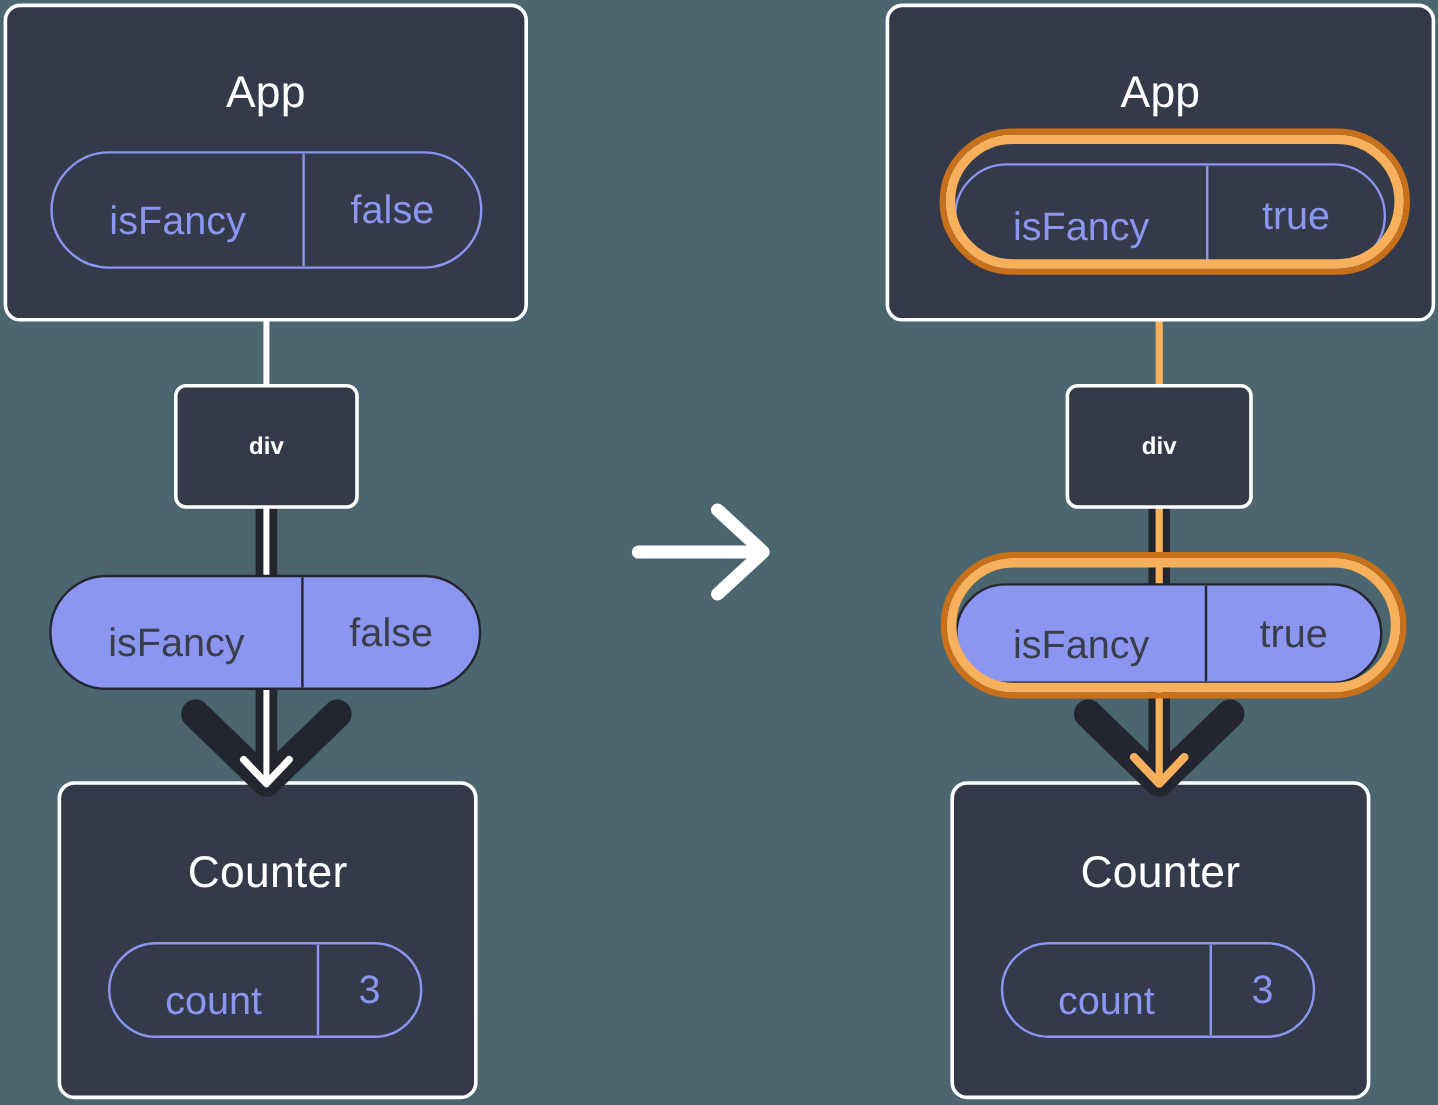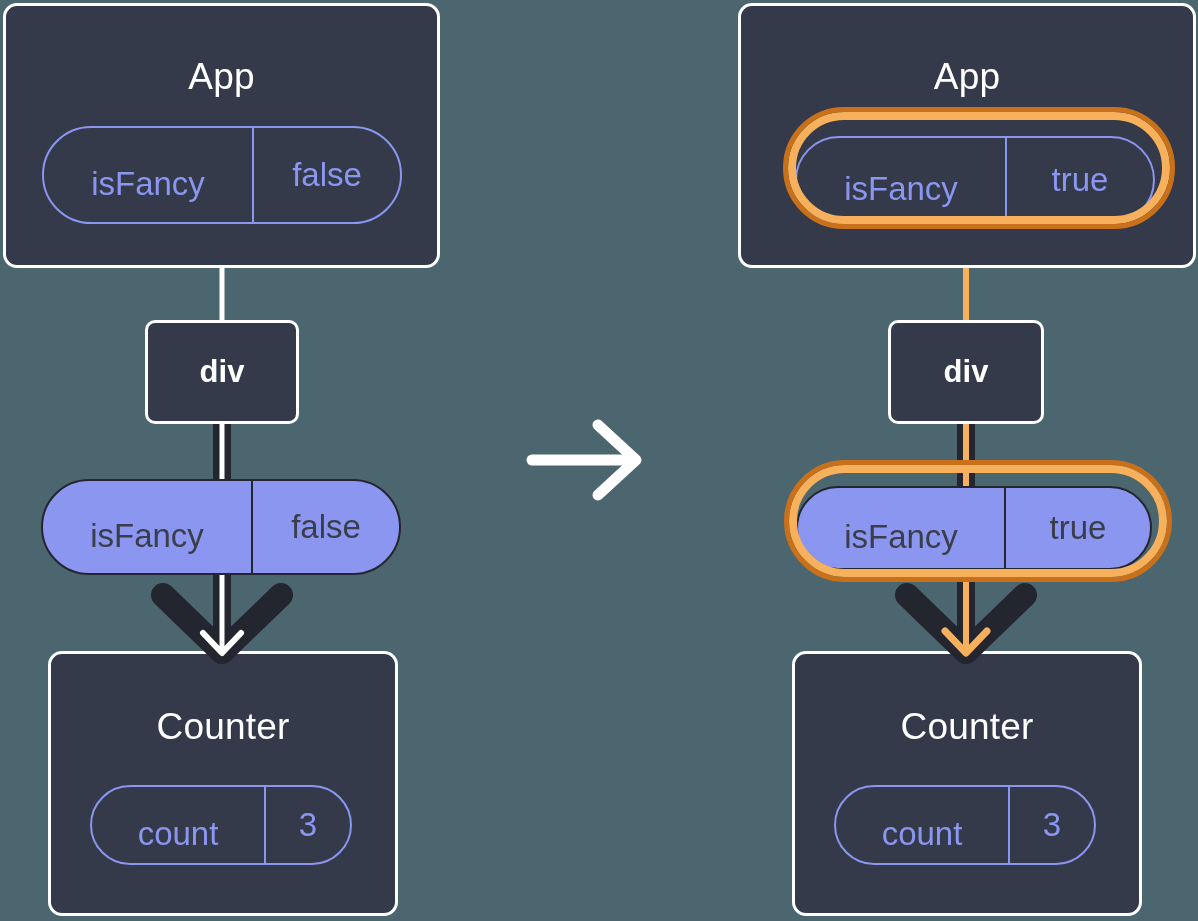--- a/index.html
+++ b/index.html
@@ -59,21 +59,21 @@
     box-sizing: border-box;
     background: #343a4a;
     border: 3px solid #ffffff;
     border-radius: 10px;
     display: flex;
     align-items: center;
     justify-content: center;
   }
   .tag-label {
     color: #ffffff;
-    font-size: 31px;
+    font-size: 20px;
     font-weight: 700;
     position: relative;
     z-index: 3;
   }
 
   
   .pill {
     position: absolute;
     box-sizing: border-box;
     display: flex;

